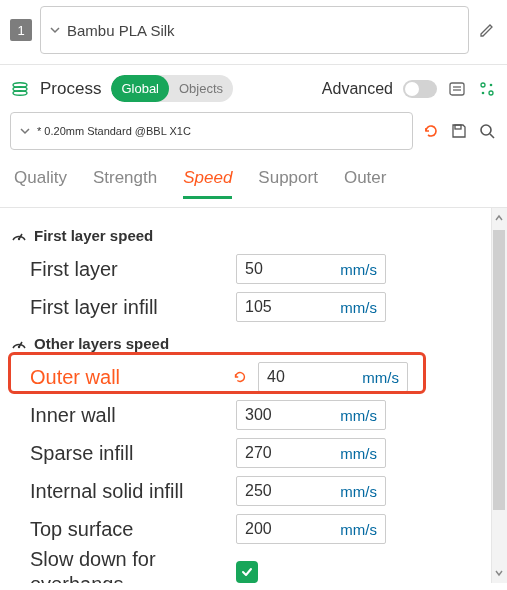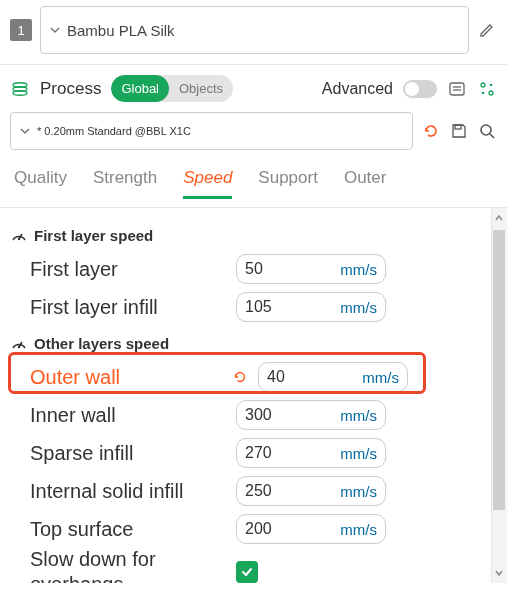--- a/index.html
+++ b/index.html
@@ -200,21 +200,21 @@
     height: 38px;
   }
   .setting-label {
     flex: 0 0 200px;
     font-size: 20px;
     color: #333;
   }
   .input-wrap {
     width: 150px;
     border: 1px solid #ccc;
-    border-radius: 10px;
+    border-radius: 2px;
     height: 30px;
     display: flex;
     align-items: center;
     padding: 0 8px;
     justify-content: space-between;
   }
   .input-wrap input {
     border: none;
     outline: none;
     width: 60px;

